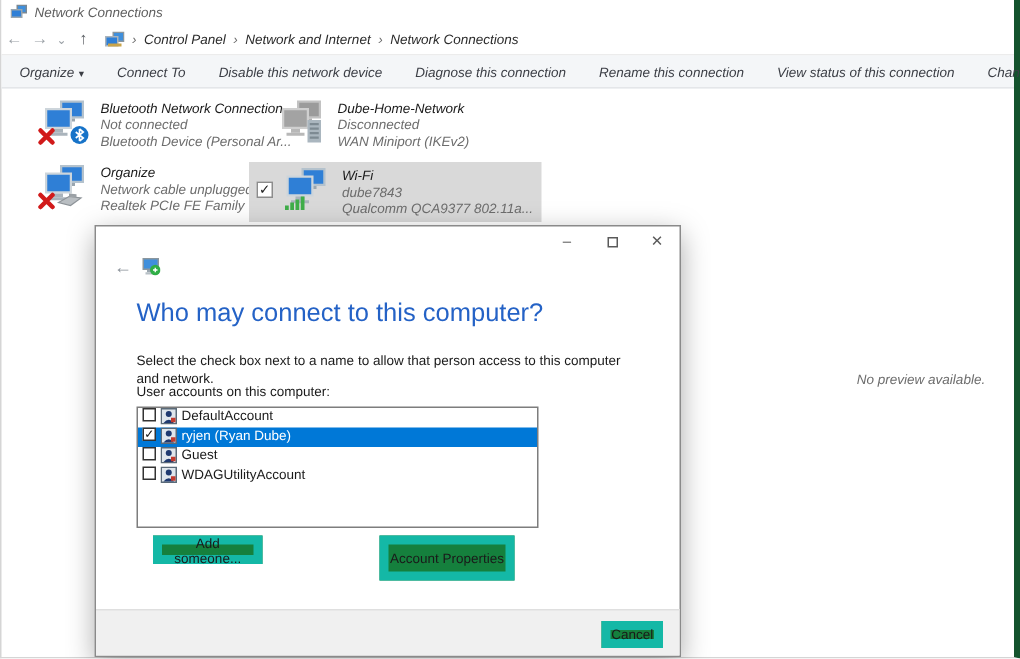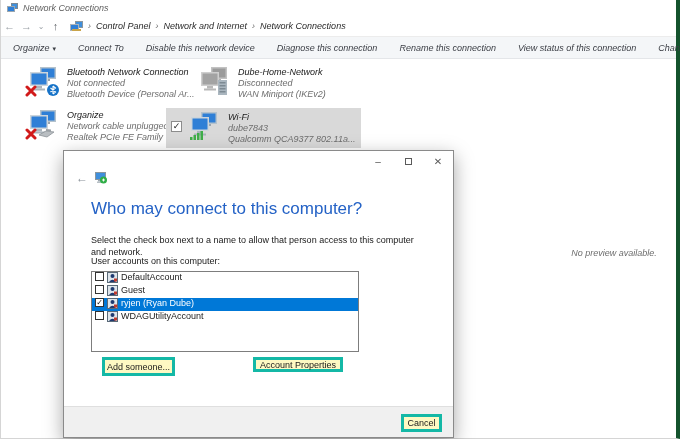--- a/index.html
+++ b/index.html
@@ -61,24 +61,24 @@
   .listbox { position:absolute; left:27px; top:120px; width:268px; height:81px; border:1px solid #7d7d7d; background:#fff; overflow:hidden; }
   .acct { height:13px; display:flex; padding-left:3px; }
   .acct .cb { width:9px; height:9px; border:1px solid #333; background:#fff; flex:none;
               font-size:8px; line-height:8px; text-align:center; color:#111; }
   .acct .person { width:11px; height:11px; margin:0 3px; flex:none; }
   .acct .aname { color:#1a1a1a; }
   .acct.sel { background:#0078d7; }
   .acct.sel .aname { color:#fff; }
   .cb.checked::after { content:"✓"; }
 
-  .btn { position:absolute; background:#fef9c3; border:3px solid #14b8a6; text-align:center; color:#1a1a1a;
+  .btn { position:absolute; background:#15803d; border:6px solid #14b8a6; text-align:center; color:#1a1a1a;
          display:flex; align-items:center; justify-content:center; }
   .btn-add { left:38px; top:206px; width:73px; height:19px; }
-  .btn-props { left:189px; top:206px; width:90px; height:15px;text-align:center; }
+  .btn-props { left:189px; top:206px; width:90px; height:30px;text-align:center; }
 
   .dfooter { position:absolute; left:0; right:0; bottom:0; height:31px; background:#f0f0f0; border-top:1px solid #dfdfdf; }
   .btn-next { left:289px; top:263px; width:41px; height:18px; background:#fca5a5; border:1px solid #0066b8; box-shadow:inset 0 0 0 1px #cde4f7;margin-top:36px; }
   .btn-cancel { left:337px; top:263px; width:41px; height:18px; }
 </style>
 </head>
 <body>
 
 <div class="win">
 
@@ -139,21 +139,21 @@
         <path d="M28 20 v8 M28 20 l2.5 2 -5 4 M28 28 l2.5 -2 -5 -4" stroke="#fff" stroke-width="1.1" fill="none"></path>
       </svg>
     </div>
     <div class="txt">
       <div class="nm">Bluetooth Network Connection</div>
       <div class="st">Not connected</div>
       <div class="dv">Bluetooth Device (Personal Ar...</div>
     </div>
   </div>
 
-  <div class="conn" style="left:195px; top:66px;justify-content:center;">
+  <div class="conn" style="left:182px; top:66px;justify-content:center;">
     <div class="conicon">
       <svg viewBox="0 0 36 31">
         <rect x="15" y="1" width="16" height="12" fill="#c2c2c2"></rect>
           <rect x="16.5" y="2.5" width="13" height="9" fill="#9b9b9b"></rect>
         <rect x="20" y="13" width="5" height="2" fill="#b0b0b0"></rect>
         <rect x="5" y="6" width="18" height="14" fill="#cfcfcf"></rect>
           <rect x="6.5" y="7.5" width="15" height="11" fill="#a3a3a3"></rect>
         <rect x="11" y="20" width="6" height="2.5" fill="#b8b8b8"></rect>
           <rect x="8" y="22.5" width="12" height="2" fill="#b8b8b8"></rect>
         <rect x="22" y="14" width="9" height="15" fill="#aab6bf"></rect>
@@ -251,40 +251,40 @@
     <div class="acct">
       <span class="cb"></span>
       <svg class="person" viewBox="0 0 11 11">
           <rect x="0.5" y="0.5" width="10" height="10" fill="#dfe6ec" stroke="#5a6a78"></rect>
           <circle cx="5.5" cy="4" r="2" fill="#1f3a70"></circle>
           <path d="M2 10 q3.5 -4.5 7 0 z" fill="#1f3a70"></path>
           <rect x="7" y="6.5" width="3" height="3" fill="#c23a2e"></rect>
         </svg>
       <span class="aname">DefaultAccount</span>
     </div>
+    <div class="acct sel">
+      <span class="cb checked"></span>
+      <svg class="person" viewBox="0 0 11 11">
+          <rect x="0.5" y="0.5" width="10" height="10" fill="#dfe6ec" stroke="#5a6a78"></rect>
+          <circle cx="5.5" cy="4" r="2" fill="#1f3a70"></circle>
+          <path d="M2 10 q3.5 -4.5 7 0 z" fill="#1f3a70"></path>
+          <rect x="7" y="6.5" width="3" height="3" fill="#c23a2e"></rect>
+        </svg>
+      <span class="aname">ryjen (Ryan Dube)</span>
+    </div>
     <div class="acct">
       <span class="cb"></span>
       <svg class="person" viewBox="0 0 11 11">
           <rect x="0.5" y="0.5" width="10" height="10" fill="#dfe6ec" stroke="#5a6a78"></rect>
           <circle cx="5.5" cy="4" r="2" fill="#1f3a70"></circle>
           <path d="M2 10 q3.5 -4.5 7 0 z" fill="#1f3a70"></path>
           <rect x="7" y="6.5" width="3" height="3" fill="#c23a2e"></rect>
         </svg>
       <span class="aname">Guest</span>
     </div>
-    <div class="acct sel">
-      <span class="cb checked"></span>
-      <svg class="person" viewBox="0 0 11 11">
-          <rect x="0.5" y="0.5" width="10" height="10" fill="#dfe6ec" stroke="#5a6a78"></rect>
-          <circle cx="5.5" cy="4" r="2" fill="#1f3a70"></circle>
-          <path d="M2 10 q3.5 -4.5 7 0 z" fill="#1f3a70"></path>
-          <rect x="7" y="6.5" width="3" height="3" fill="#c23a2e"></rect>
-        </svg>
-      <span class="aname">ryjen (Ryan Dube)</span>
-    </div>
     <div class="acct">
       <span class="cb"></span>
       <svg class="person" viewBox="0 0 11 11">
           <rect x="0.5" y="0.5" width="10" height="10" fill="#dfe6ec" stroke="#5a6a78"></rect>
           <circle cx="5.5" cy="4" r="2" fill="#1f3a70"></circle>
           <path d="M2 10 q3.5 -4.5 7 0 z" fill="#1f3a70"></path>
           <rect x="7" y="6.5" width="3" height="3" fill="#c23a2e"></rect>
         </svg>
       <span class="aname">WDAGUtilityAccount</span>
     </div>

